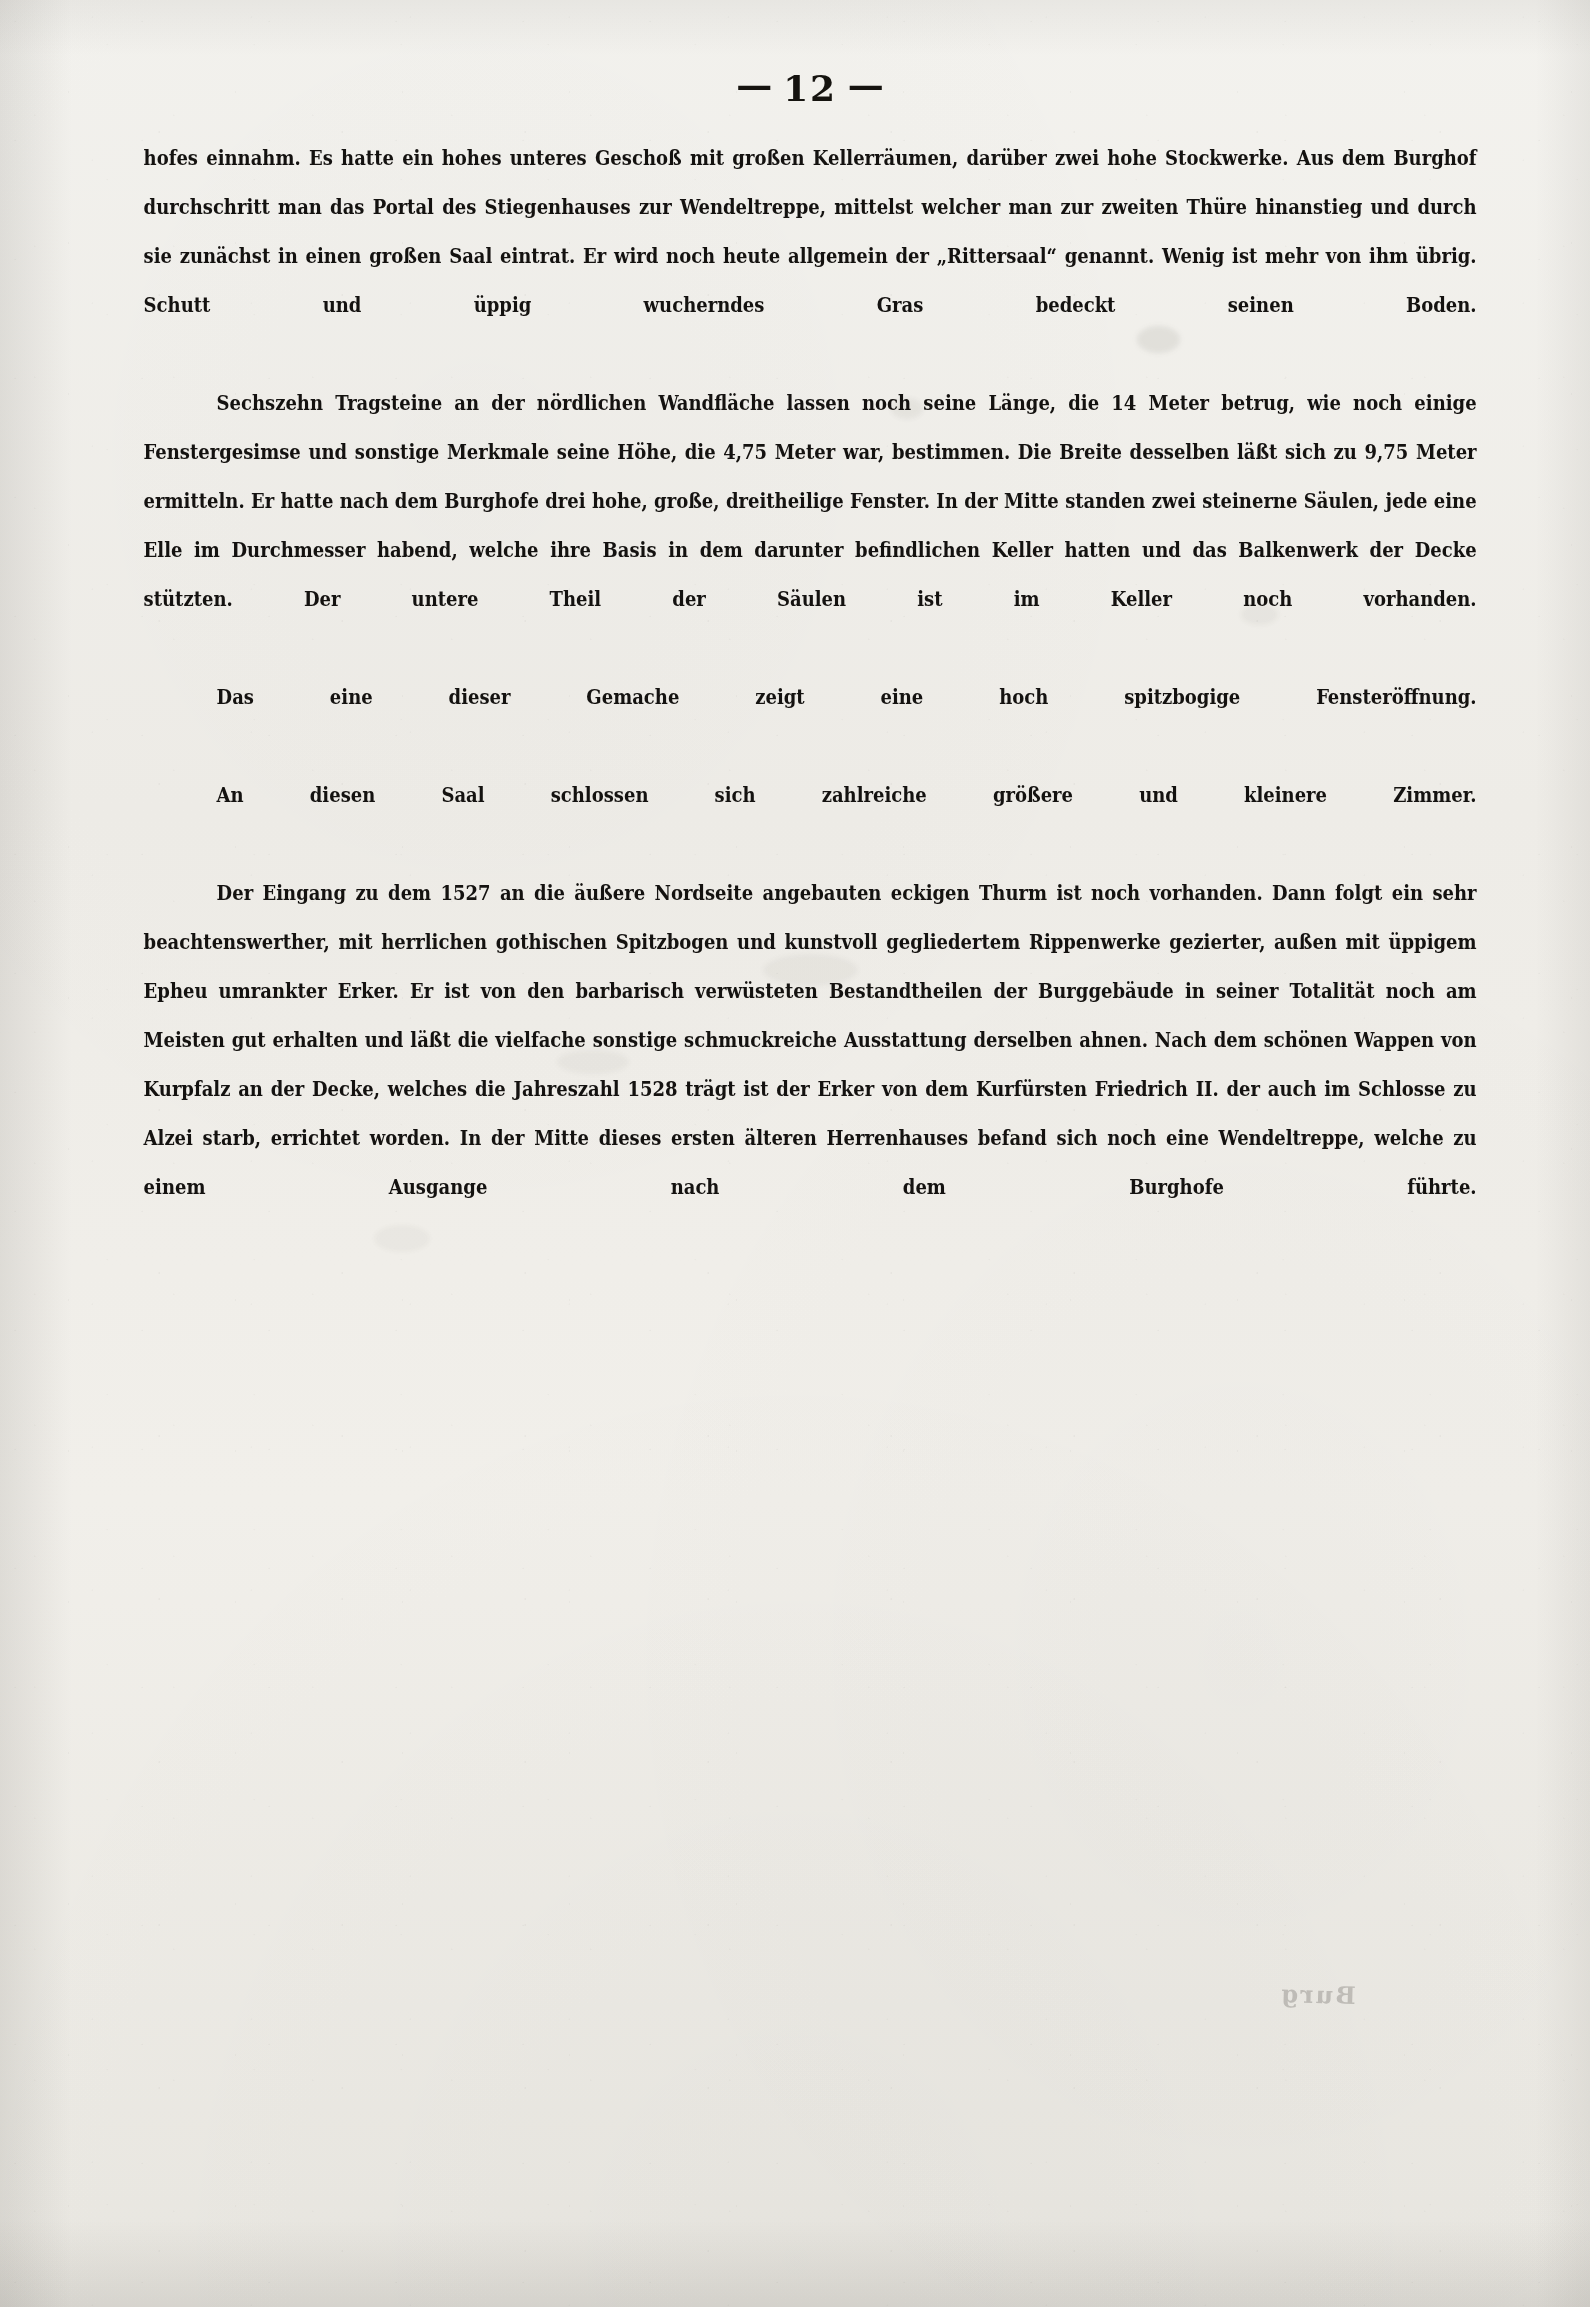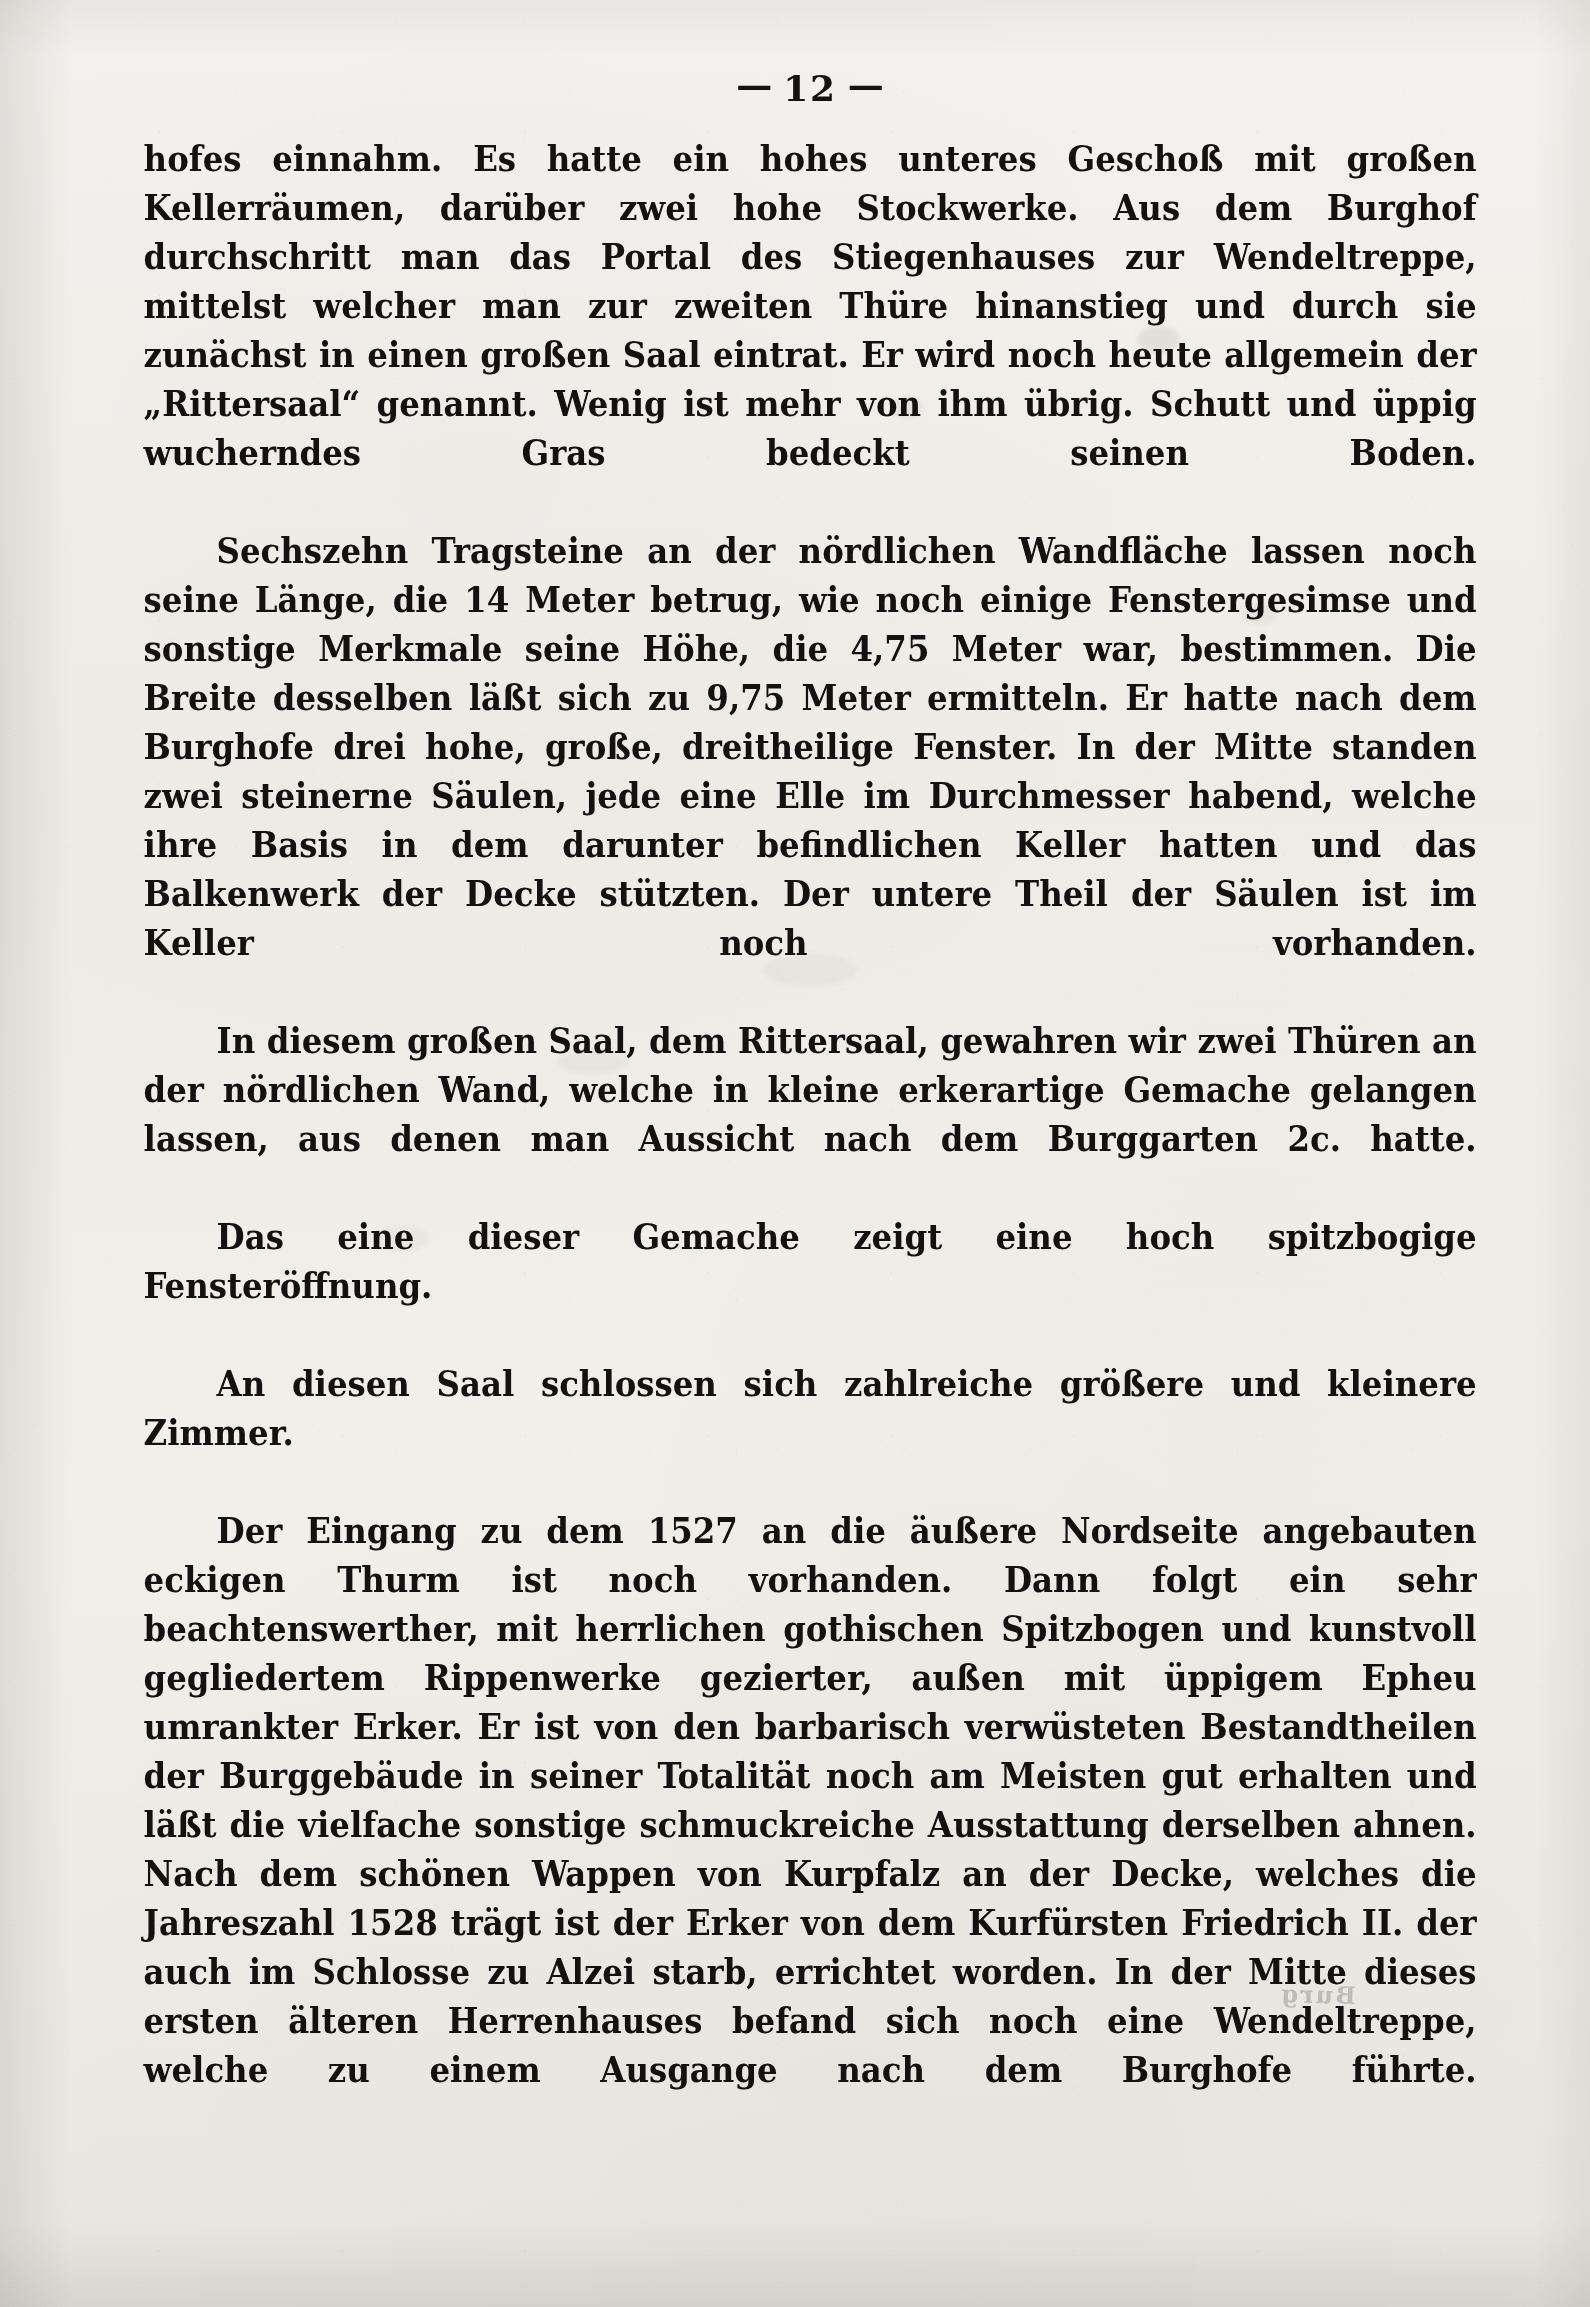--- a/index.html
+++ b/index.html
@@ -84,21 +84,21 @@
     top: -4px;
   }
 
   .body-text {
     position: absolute;
     top: 134px;
     left: 1.6px;
     width: 1333px;
     font-family: "DejaVu Serif", serif;
     font-weight: 700;
-    font-size: 36px;
+    font-size: 20px;
     line-height: 49px;
     color: #141210;
     text-align: justify;
     text-justify: inter-word;
     -webkit-font-smoothing: none;
   }
 
   .para {
     margin: 0 0 0 0;
     text-indent: 73px;
@@ -166,21 +166,20 @@
 
   <div class="content">
 
     <div class="folio">
       <span class="dash">—</span><span>12</span><span class="dash">—</span>
     </div>
 
     <div class="body-text fraktur">
       <p class="para no-indent">hofes einnahm. Es hatte ein hohes unteres Geschoß mit großen Kellerräumen, darüber zwei hohe Stockwerke. Aus dem Burghof durchschritt man das Portal des Stiegenhauses zur Wendeltreppe, mittelst welcher man zur zweiten Thüre hinanstieg und durch sie zunächst in einen großen Saal eintrat. Er wird noch heute allgemein der „Rittersaal“ genannt. Wenig ist mehr von ihm übrig. Schutt und üppig wucherndes Gras bedeckt seinen Boden.</p>
       <p class="para">Sechszehn Tragsteine an der nördlichen Wandfläche lassen noch seine Länge, die 14 Meter betrug, wie noch einige Fenstergesimse und sonstige Merkmale seine Höhe, die 4,75 Meter war, bestimmen. Die Breite desselben läßt sich zu 9,75 Meter ermitteln. Er hatte nach dem Burghofe drei hohe, große, dreitheilige Fenster. In der Mitte standen zwei steinerne Säulen, jede eine Elle im Durchmesser habend, welche ihre Basis in dem darunter befindlichen Keller hatten und das Balkenwerk der Decke stützten. Der untere Theil der Säulen ist im Keller noch vorhanden.</p>
-      <p class="para">In diesem großen Saal, dem Rittersaal, gewahren wir zwei Thüren an der nördlichen Wand, welche in kleine erkerartige Gemache gelangen lassen, aus denen man Aussicht nach dem Burggarten 2c. hatte.</p>
       <p class="para">Das eine dieser Gemache zeigt eine hoch spitzbogige Fensteröffnung.</p>
       <p class="para">An diesen Saal schlossen sich zahlreiche größere und kleinere Zimmer.</p>
       <p class="para">Der Eingang zu dem 1527 an die äußere Nordseite angebauten eckigen Thurm ist noch vorhanden. Dann folgt ein sehr beachtenswerther, mit herrlichen gothischen Spitzbogen und kunstvoll gegliedertem Rippenwerke gezierter, außen mit üppigem Epheu umrankter Erker. Er ist von den barbarisch verwüsteten Bestandtheilen der Burggebäude in seiner Totalität noch am Meisten gut erhalten und läßt die vielfache sonstige schmuckreiche Ausstattung derselben ahnen. Nach dem schönen Wappen von Kurpfalz an der Decke, welches die Jahreszahl 1528 trägt ist der Erker von dem Kurfürsten Friedrich II. der auch im Schlosse zu Alzei starb, errichtet worden. In der Mitte dieses ersten älteren Herrenhauses befand sich noch eine Wendeltreppe, welche zu einem Ausgange nach dem Burghofe führte.</p>
     </div>
 
     <div class="ghost">Burg</div>
 
   </div>
 </div>
 

